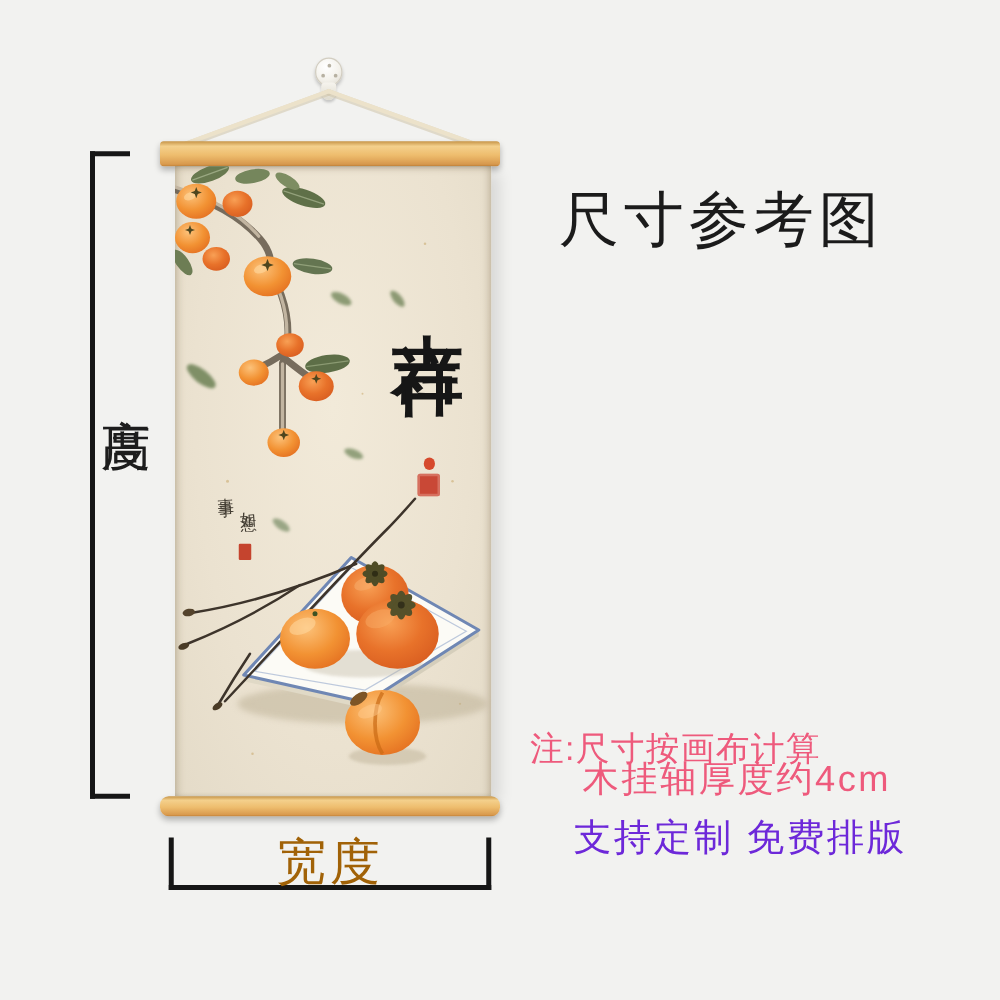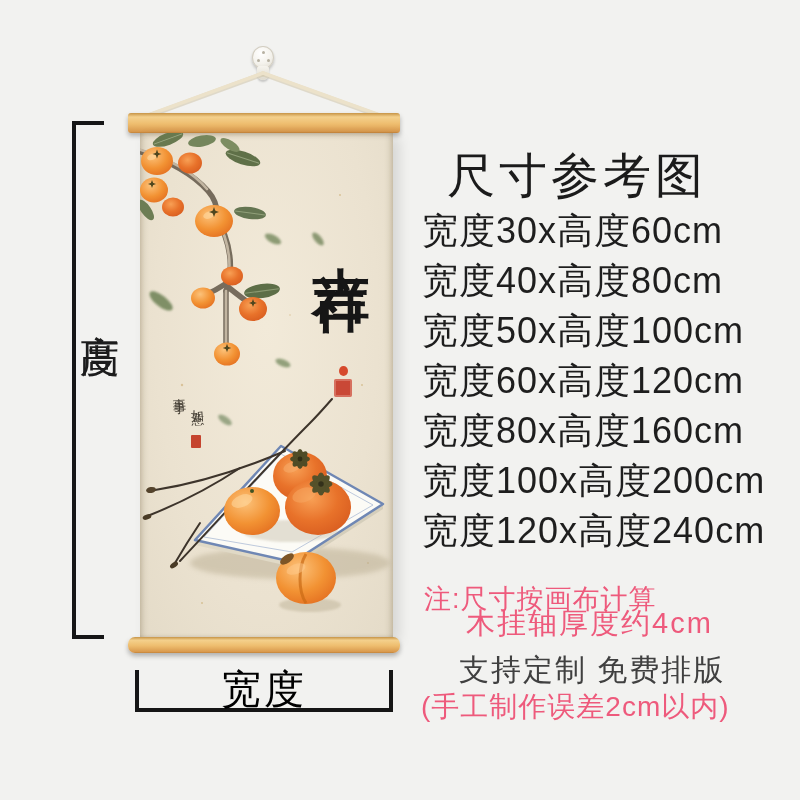--- a/index.html
+++ b/index.html
@@ -84,21 +84,21 @@
   .w-line{ left:135px; top:708px; width:258px; height:4px; }
   .w-cap-left{ left:135px; top:670px; width:4px; height:42px; }
   .w-cap-right{ left:389px; top:670px; width:4px; height:42px; }
   .height-label{
     position:absolute; left:79px; top:302px;
     writing-mode:vertical-rl; text-orientation:upright;
     font-size:40px; line-height:42px; letter-spacing:2px; color:#1d1d1d;
   }
   .width-label{
     position:absolute; left:135px; top:662px; width:258px; text-align:center;
-    font-size:40px; letter-spacing:3px; color:#000000;
+    font-size:40px; letter-spacing:3px; color:#a16207;
   }
 
   
   .chart-title{
     position:absolute; left:423px; top:144px;
     font-size:48px; letter-spacing:4px; color:#1b1b1b;margin-left:24px;
   }
   .size-list{ position:absolute; left:422px; top:206px; }
   .size-row{ font-size:36px; line-height:50px; letter-spacing:1px; color:#1e1e1e; white-space:nowrap; }
   .note{ position:absolute; white-space:nowrap; }
@@ -303,28 +303,18 @@
   <div class="mline h-cap-top"></div>
   <div class="mline h-cap-bot"></div>
   <div class="height-label">高度</div>
 
   <div class="mline w-line"></div>
   <div class="mline w-cap-left"></div>
   <div class="mline w-cap-right"></div>
   <div class="width-label">宽度</div>
 
   <div class="chart-title">尺寸参考图</div>
-  <div class="size-list">
-    <div class="size-row">宽度30x高度60cm</div>
-    <div class="size-row">宽度40x高度80cm</div>
-    <div class="size-row">宽度50x高度100cm</div>
-    <div class="size-row">宽度60x高度120cm</div>
-    <div class="size-row">宽度80x高度160cm</div>
-    <div class="size-row">宽度100x高度200cm</div>
-    <div class="size-row">宽度120x高度240cm</div>
-  </div>
 
   <div class="note note-1" style="color: rgb(238, 90, 124);">注:尺寸按画布计算</div>
   <div class="note note-2" style="color: rgb(238, 90, 124);">木挂轴厚度约4cm</div>
-  <div class="note note-3" style="color: #404040; text-align: center;">支持定制 免费排版</div>
-  <div class="note note-4" style="color: rgb(238, 90, 124);">(手工制作误差2cm以内)</div>
+  <div class="note note-3" style="color: #6d28d9; text-align: center;">支持定制 免费排版</div>
 
 </div>
 
 </body></html>

